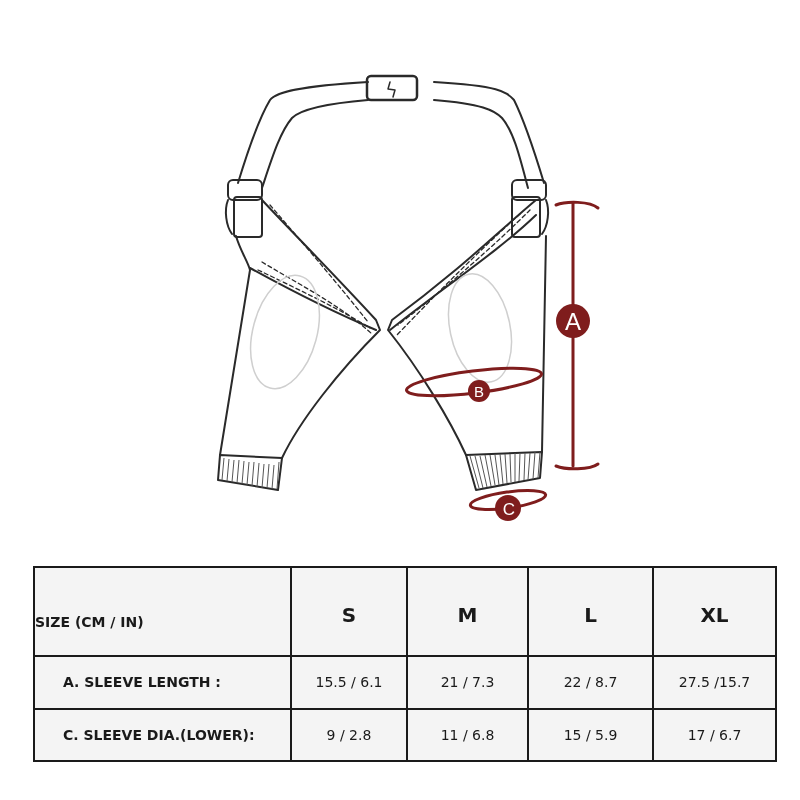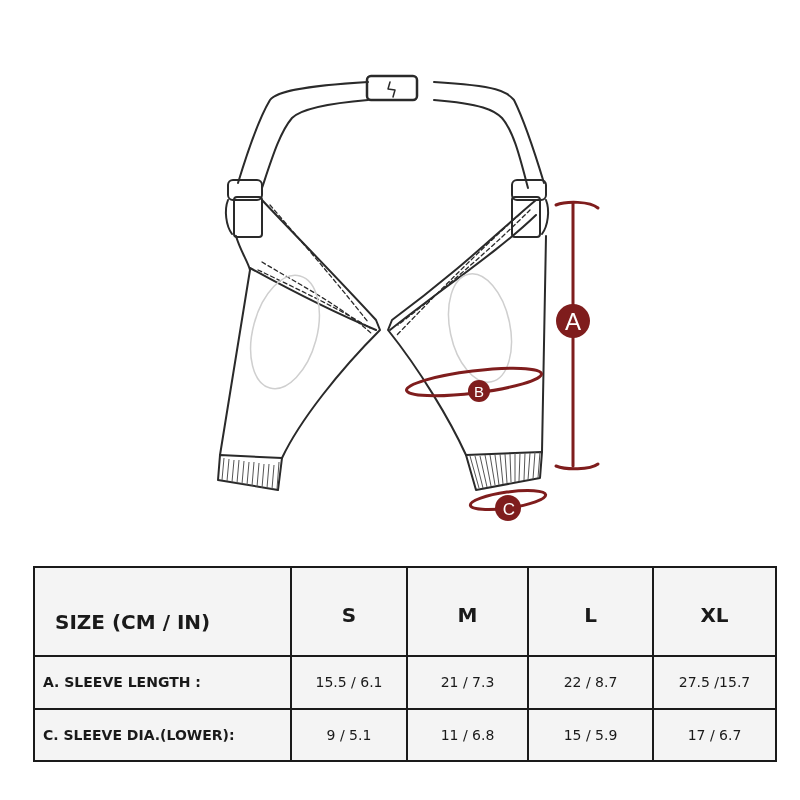--- a/index.html
+++ b/index.html
@@ -15,23 +15,23 @@
     table-layout: fixed;
   }
   .size-table td, .size-table th {
     border: 2px solid #1a1a1a;
     padding: 0;
     color: #1a1a1a;
     text-align: center;
     vertical-align: middle;
   }
   .size-table th { font-weight: bold; font-size: 20px; height: 53px; padding-top: 6px; }
-  .size-table th.label-head { text-align: left; padding-left: 20px; font-size: 20px; padding-top: 20px; }
+  .size-table th.label-head { text-align: left; font-size: 14px; padding-top: 20px; }
   .size-table td { height: 42px; font-size: 14px; font-weight: normal; }
-  .size-table td.row-label { text-align: left; padding-left: 8px; font-size: 14px; font-weight: bold; }
+  .size-table td.row-label { text-align: left; padding-left: 28px; font-size: 14px; font-weight: bold; }
   col.c0 { width: 257px; }
   col.c1 { width: 116px; }
   col.c2 { width: 121px; }
   col.c3 { width: 125px; }
   col.c4 { width: 123px; }
 </style>
 </head>
 <body>
 
 <div class="figure">
@@ -128,19 +128,19 @@
   </tr>
   <tr>
     <td class="row-label">A.  SLEEVE LENGTH :</td>
     <td>15.5 / 6.1</td>
     <td>21 / 7.3</td>
     <td>22 / 8.7</td>
     <td>27.5 /15.7</td>
   </tr>
   <tr>
     <td class="row-label">C.  SLEEVE DIA.(LOWER):</td>
-    <td>9 / 5.1</td>
+    <td>9 / 2.8</td>
     <td>11 / 6.8</td>
     <td>15 / 5.9</td>
     <td>17 / 6.7</td>
   </tr>
 </tbody>
   </table>
 
 </body></html>

